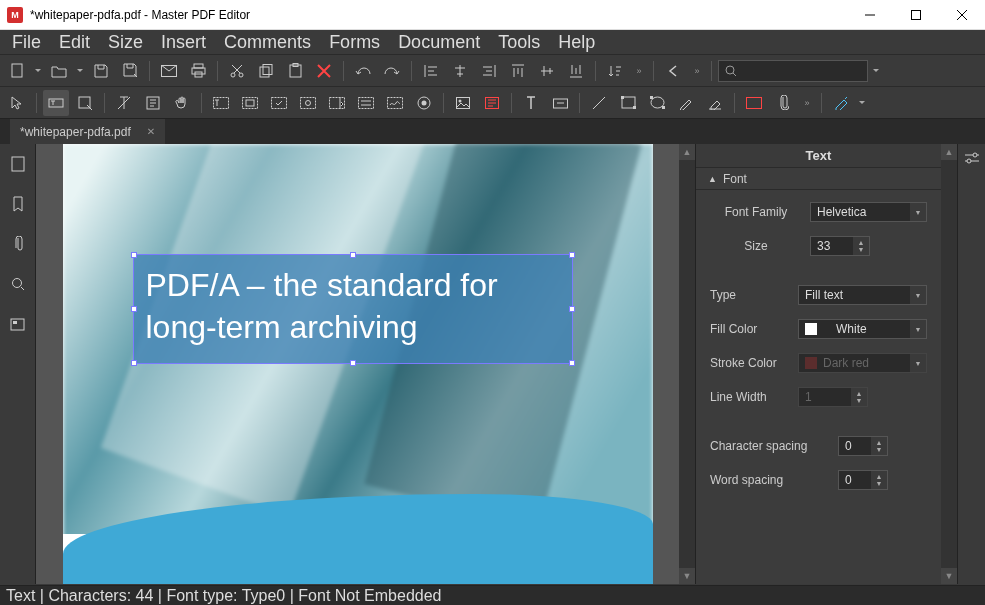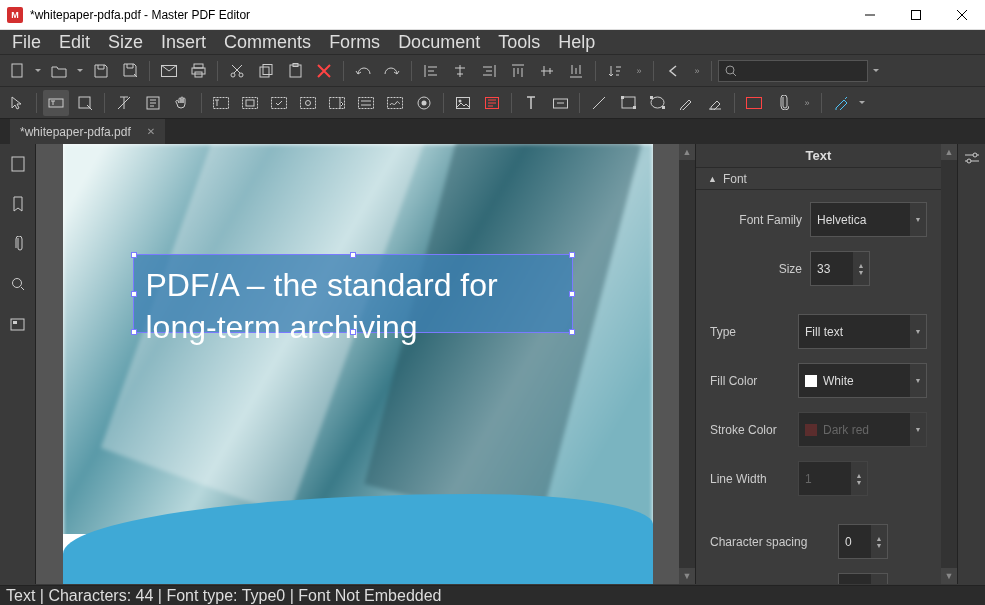--- a/index.html
+++ b/index.html
@@ -42,37 +42,37 @@
 .page-bg { position:absolute; inset:0; background:
   linear-gradient(120deg, #e8f4f4 5%, #5a9aa8 25%, #b8d8dc 40%, #3a7a88 55%, #a8cdd4 70%, #7ab4c0 85%);
   filter:blur(2px);
 }
 .page-bg::before, .page-bg::after { content:''; position:absolute; background:rgba(255,255,255,0.3); }
 .page-bg::before { width:200px; height:400px; transform:rotate(20deg); left:100px; top:-50px; }
 .page-bg::after  { width:180px; height:400px; transform:rotate(15deg); left:350px; top:-30px; background:rgba(40,80,90,0.4); }
 .blue-curve { position:absolute; bottom:0; left:0; width:100%; height:90px; background:#3fa9d6; border-top-left-radius:70% 60px; border-top-right-radius:30% 30px; }
 .white-below { position:absolute; bottom:0; left:0; width:100%; height:50px; background:#fff; }
 
-.text-box { position:absolute; left:70px; top:110px; width:440px; height:79px; background:rgba(63,130,180,0.78); border:1px solid #7a7aff; padding:10px 12px; }
+.text-box { position:absolute; left:70px; top:110px; width:440px; height:110px; background:rgba(63,130,180,0.78); border:1px solid #7a7aff; padding:10px 12px; }
 .text-box-content { font-size:32px; color:#fff; font-weight:300; line-height:1.3; font-family:Helvetica,Arial,sans-serif; }
 .sel-handle { position:absolute; width:6px; height:6px; border:1px solid #7a7aff; background:#fff; }
 
 .scrollbar-v { width:16px; background:#333; display:flex; flex-direction:column; }
 .scroll-btn { height:16px; display:flex; align-items:center; justify-content:center; color:#888; font-size:9px; background:#444; }
 .scroll-track { flex:1; background:#333; }
 
 .right-panel-wrap { width:290px; display:flex; background:#3c3c3c; border-left:1px solid #222; }
 .right-panel { flex:1; display:flex; flex-direction:column; overflow:hidden; }
 .panel-header { height:24px; background:#3a3a3a; display:flex; align-items:center; justify-content:center; color:#ddd; font-size:13px; font-weight:600; border-bottom:1px solid #2a2a2a; }
 .panel-section-head { height:22px; display:flex; align-items:center; padding:0 12px; color:#ccc; font-size:12px; gap:6px; border-bottom:1px solid #2a2a2a; }
 .panel-body { padding:12px 14px; display:flex; flex-direction:column; gap:14px; overflow-y:auto; flex:1; }
 .form-row { display:flex; align-items:center; gap:8px; font-size:12px; color:#ccc; }
 .form-row label { width:80px; text-align:left; }
-.form-row.right-align label { width:92px; text-align:right; }
-.select, .num-input { background:#2a2a2a; border:1px solid #555; color:#ddd; font-size:12px; height:35px; display:flex; align-items:center; padding:0 6px; flex:1; position:relative; }
+.form-row.right-align label { width:92px; text-align:center; }
+.select, .num-input { background:#2a2a2a; border:1px solid #555; color:#ddd; font-size:12px; height:20px; display:flex; align-items:center; padding:0 6px; flex:1; position:relative; }
 .select .dd-arrow, .num-input .spin { position:absolute; right:0; top:0; width:16px; height:100%; display:flex; flex-direction:column; align-items:center; justify-content:center; color:#aaa; font-size:7px; background:#3a3a3a; }
 .num-input .spin::before { content:'▲'; line-height:1; }
 .num-input .spin::after  { content:'▼'; line-height:1; }
 .color-swatch { width:12px; height:12px; }
 .swatch-white { background:#fff; }
 .swatch-darkred { background:#8b3030; }
 .num-input.disabled, .select.disabled { color:#666; border-color:#444; }
 .hr-gap { height:1px; }
 
 .r-sidebar { width:28px; background:#3a3a3a; border-left:1px solid #222; display:flex; flex-direction:column; align-items:center; padding-top:4px; gap:10px; }
@@ -504,21 +504,21 @@
           <label>Type</label>
           <div class="select">
               <span>Fill text</span>
               <span class="dd-arrow">▼</span>
             </div>
         </div>
         <div class="form-row">
           <label>Fill Color</label>
           <div class="select">
               <span class="color-swatch swatch-white"></span>
-              <span style="margin-left:6px">White</span>
+              <span style="margin-left:19px">White</span>
               <span class="dd-arrow">▼</span>
             </div>
         </div>
         <div class="form-row">
           <label>Stroke Color</label>
           <div class="select disabled">
               <span class="color-swatch swatch-darkred" style="opacity:.5"></span>
               <span style="margin-left:6px">Dark red</span>
               <span class="dd-arrow">▼</span>
             </div>

